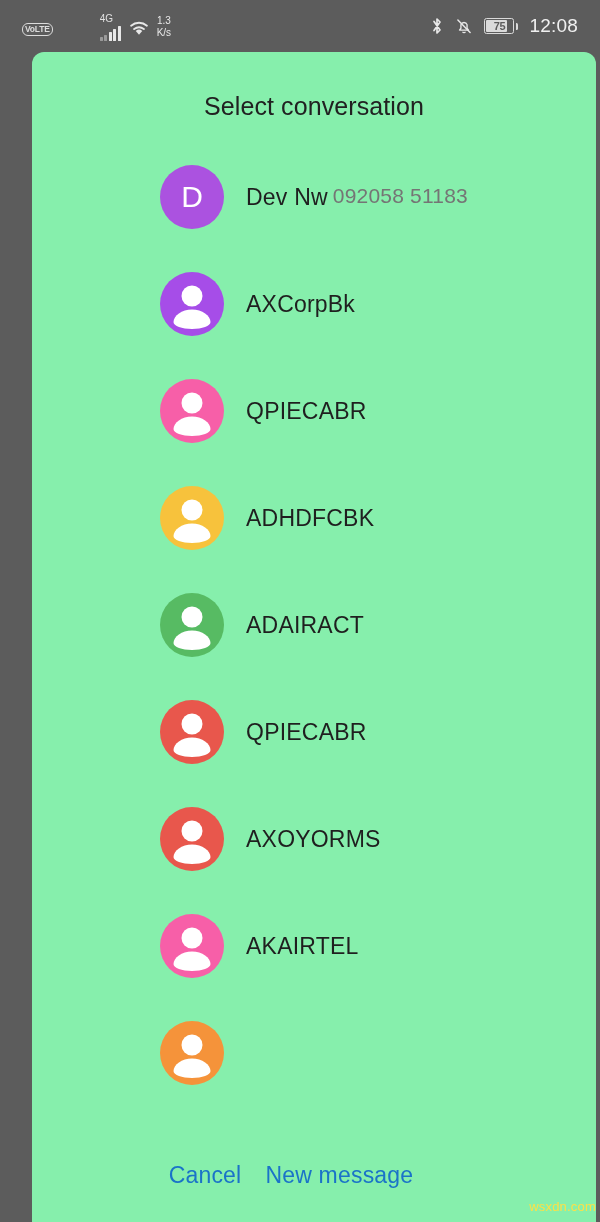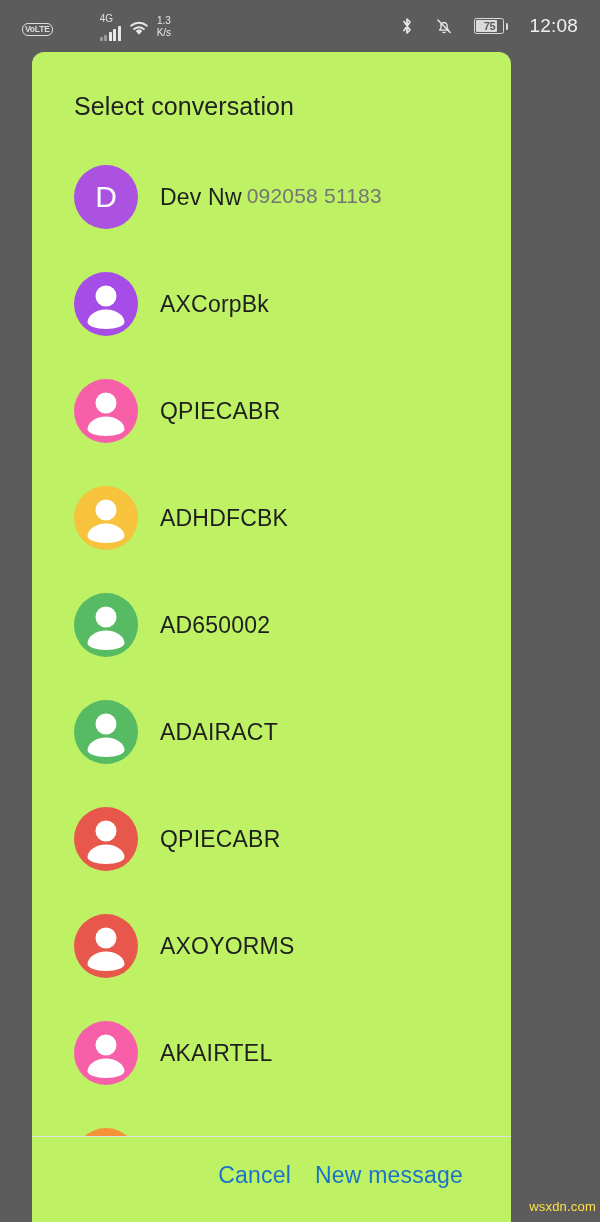--- a/index.html
+++ b/index.html
@@ -11,21 +11,21 @@
   }
   #screen { position:relative; width:600px; height:1222px; background:#5c5c5c; }
 
   
   #statusbar{
     position:absolute; top:0; left:0; width:600px; height:52px;
     display:flex; align-items:center; justify-content:space-between;
     padding:0 22px; color:#e8e8e8;
   }
   .sb-left{ display:flex; align-items:flex-end; gap:7px; height:30px; }
-  .sb-right{ display:flex; align-items:center; gap:21px;text-align:right; }
+  .sb-right{ display:flex; align-items:center; gap:11px;text-align:right; }
 
   .volte{
     border:1.6px solid #dcdcdc; border-radius:6px;
     font-size:8.5px; font-weight:bold; letter-spacing:-.2px;
     padding:1px 2px; line-height:9px; color:#dcdcdc;
     margin-bottom:5px;
   }
   .sig-wrap{ position:relative; display:flex; align-items:flex-end; gap:2px; height:26px;margin-left:40px; }
   .sig-label{ position:absolute; top:-1px; left:0; font-size:10px; line-height:10px; color:#e0e0e0; }
   .bars{ display:flex; align-items:flex-end; gap:1.5px; height:15px; margin-top:9px; }
@@ -51,23 +51,23 @@
   }
   .batt-fill{
     position:absolute; left:1px; top:1px; bottom:1px; width:21px; background:#dadada; border-radius:1px;
   }
   .batt-num{ position:relative; font-size:11px; font-weight:bold; color:#5c5c5c; z-index:2; letter-spacing:-.3px;}
   .batt-cap{ width:2.5px; height:7px; background:#dadada; border-radius:0 1.5px 1.5px 0; margin-left:1.5px;}
   .clock{ font-size:19px; letter-spacing:.2px; color:#f0f0f0; }
 
   
   #dialog{
-    position:absolute; left:32px; top:52px; width:479px; height:1170px;
-    background:#bef264; border-radius:12px 12px 0 0;
-    display:flex; flex-direction:column; overflow:hidden;
+    position:absolute; left:32px; top:52px; width:564px; height:1170px;
+    background:#86efac; border-radius:12px 12px 0 0;
+    display:flex; flex-direction:column; overflow:hidden;align-items:center;
   }
   #dialog-title{
     font-size:25px; color:#212121; padding:40px 42px 22px 42px; letter-spacing:.1px;
   }
   #conv-list{
     flex:1 1 auto; overflow:hidden; position:relative;
   }
   .conv-item{
     display:flex; align-items:center; gap:22px;
     padding:0 42px; height:107px;
@@ -206,31 +206,20 @@
           </div>
         </div>
         <div class="conv-item">
           <div class="avatar" style="background: rgb(87, 187, 99);">
             <svg class="person" viewBox="0 0 64 64">
               <circle cx="32" cy="24" r="10.5" fill="#ffffff"></circle>
               <path d="M32 37.5c-10.2 0-18.5 6.3-18.5 12.6 0 4.2 8.3 6.9 18.5 6.9s18.5-2.7 18.5-6.9c0-6.3-8.3-12.6-18.5-12.6z" fill="#ffffff"></path>
             </svg>
           </div>
           <div class="conv-text">
-            <div class="conv-name">AD650002</div>
-          </div>
-        </div>
-        <div class="conv-item">
-          <div class="avatar" style="background: rgb(87, 187, 99);">
-            <svg class="person" viewBox="0 0 64 64">
-              <circle cx="32" cy="24" r="10.5" fill="#ffffff"></circle>
-              <path d="M32 37.5c-10.2 0-18.5 6.3-18.5 12.6 0 4.2 8.3 6.9 18.5 6.9s18.5-2.7 18.5-6.9c0-6.3-8.3-12.6-18.5-12.6z" fill="#ffffff"></path>
-            </svg>
-          </div>
-          <div class="conv-text">
             <div class="conv-name">ADAIRACT</div>
           </div>
         </div>
         <div class="conv-item">
           <div class="avatar" style="background: rgb(232, 87, 76);">
             <svg class="person" viewBox="0 0 64 64">
               <circle cx="32" cy="24" r="10.5" fill="#ffffff"></circle>
               <path d="M32 37.5c-10.2 0-18.5 6.3-18.5 12.6 0 4.2 8.3 6.9 18.5 6.9s18.5-2.7 18.5-6.9c0-6.3-8.3-12.6-18.5-12.6z" fill="#ffffff"></path>
             </svg>
           </div>

